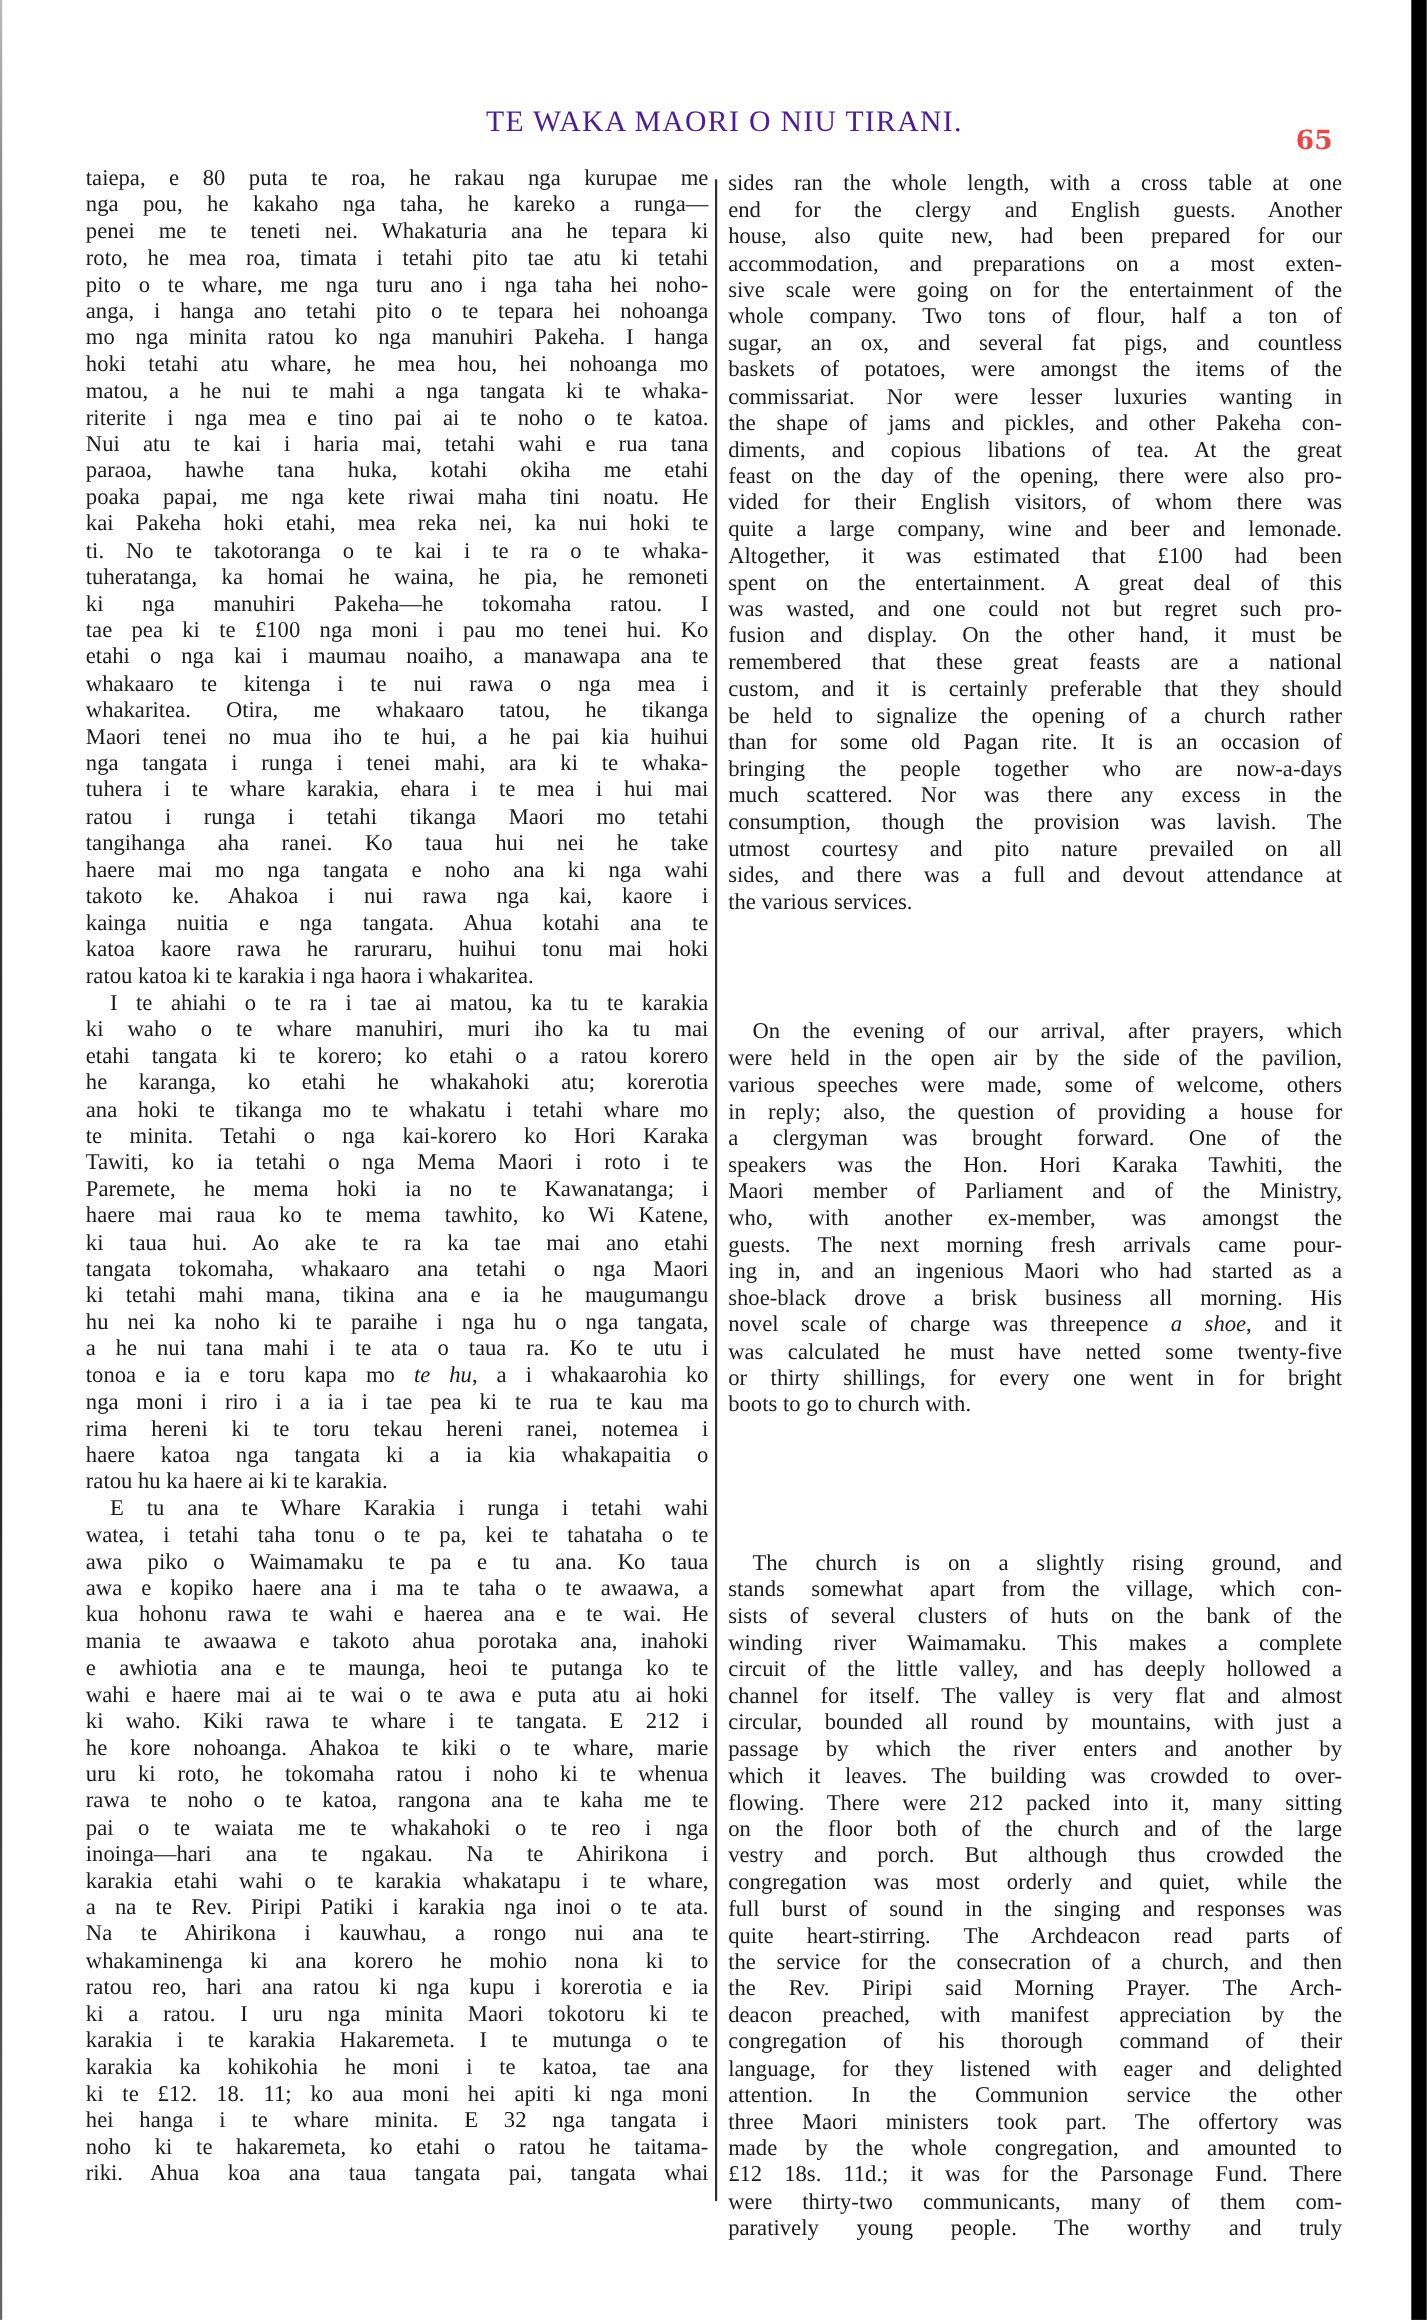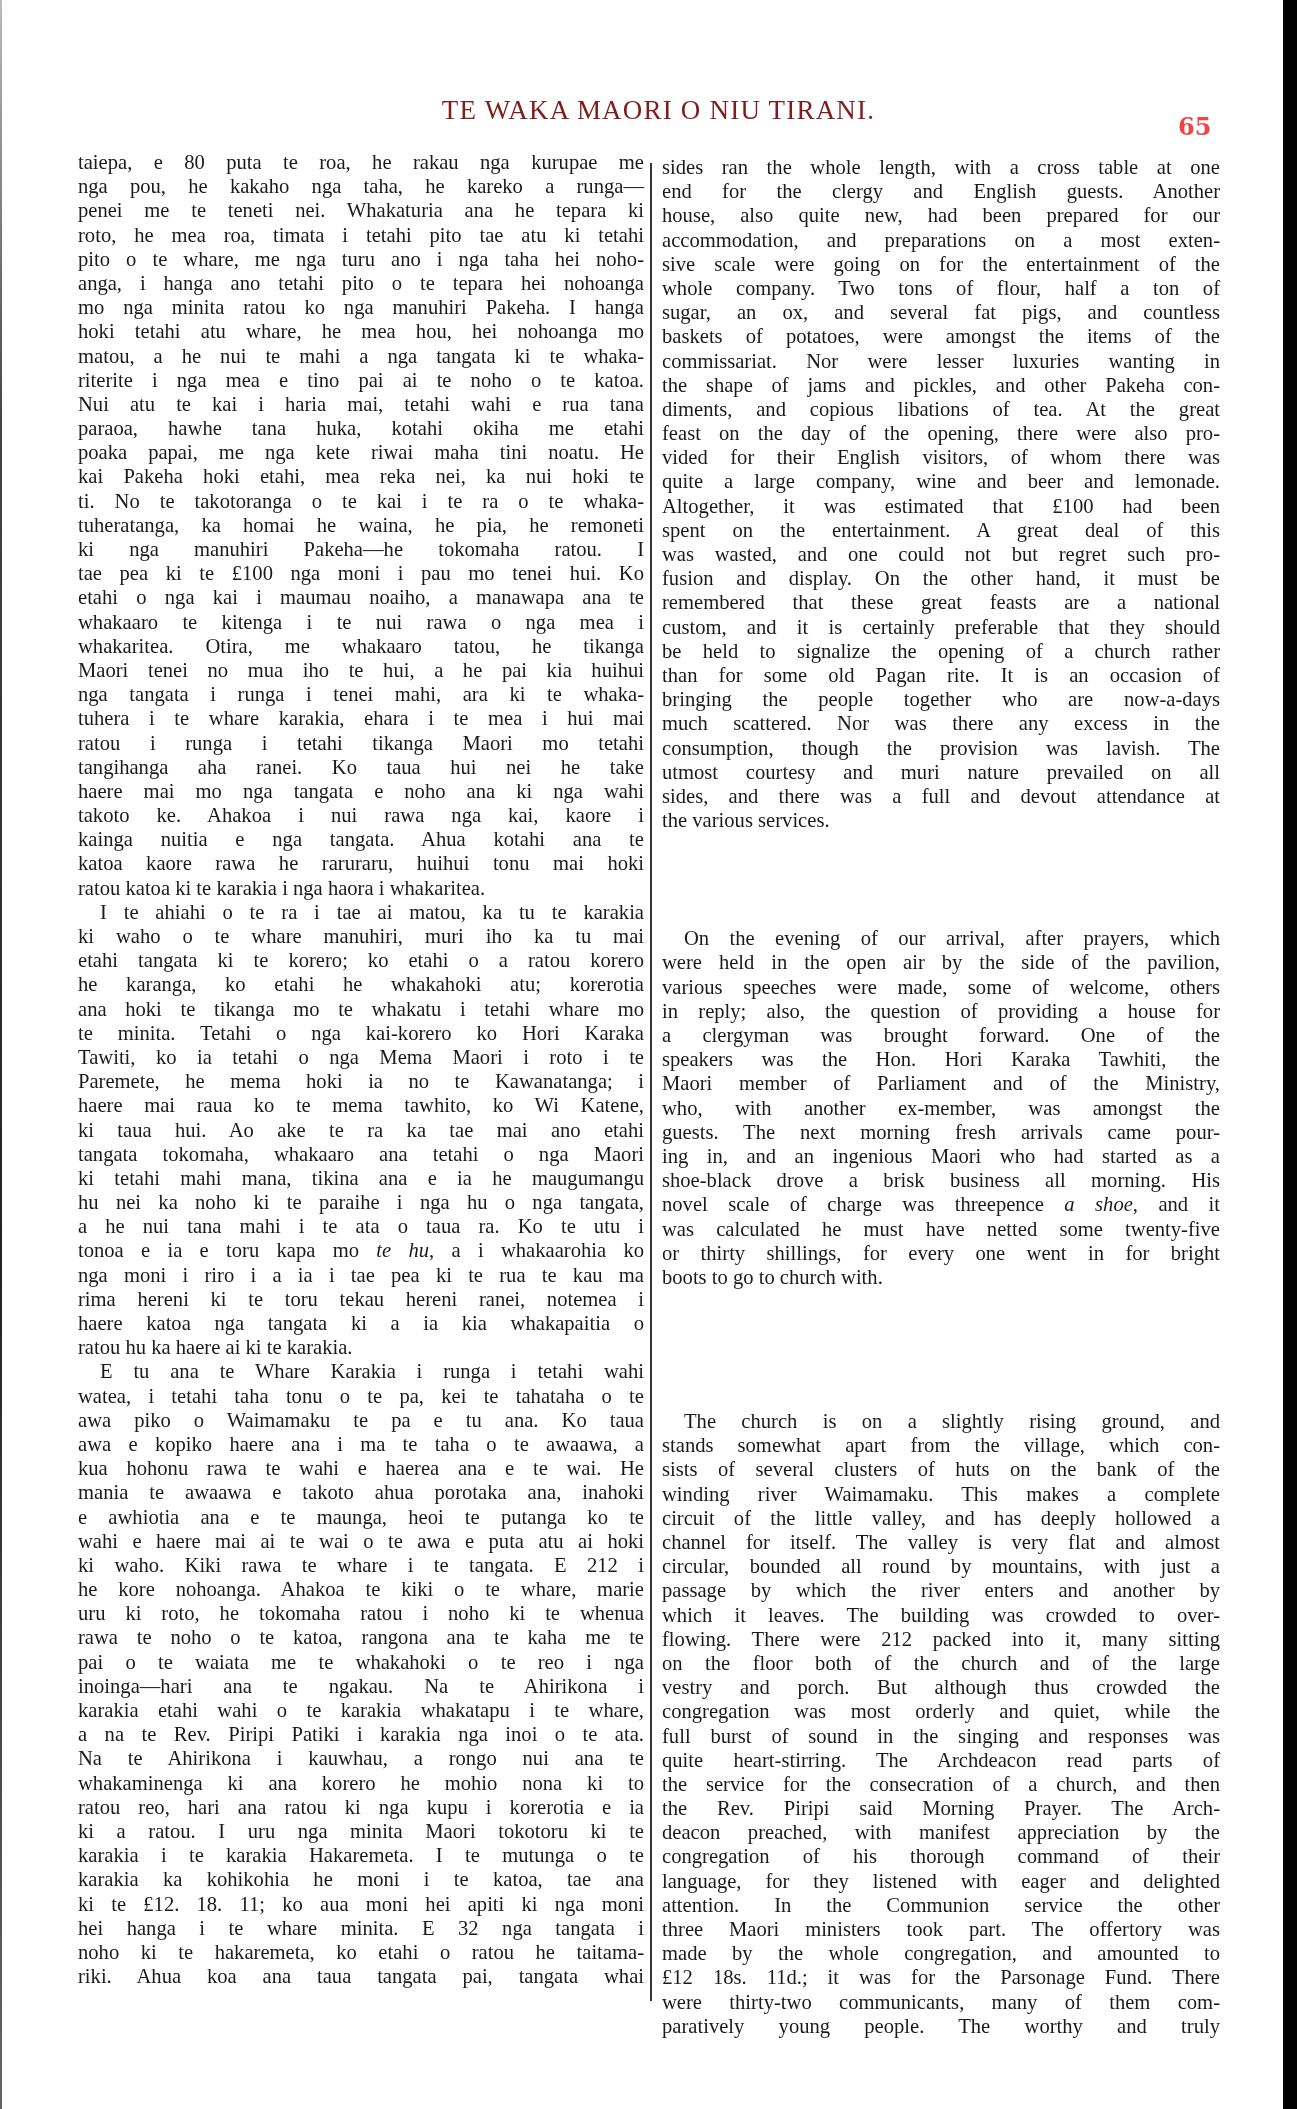--- a/index.html
+++ b/index.html
@@ -1,21 +1,21 @@
 <!DOCTYPE html>
 <html><head>
 <meta charset="utf-8">
 <style>
   html, body { margin: 0; padding: 0; background: #ffffff; }
   body { width: 1297px; height: 2109px; position: relative; overflow: hidden; }
   .page { position: absolute; left: 0; top: 0; width: 1297px; height: 2109px; background: #ffffff; }
   .edge-left { position: absolute; left: 0; top: 0; width: 2px; height: 2109px; background: linear-gradient(#bbb, #444 20%, #222 60%, #666); }
   .edge-right { position: absolute; left: 1283px; top: 0; width: 14px; height: 2109px; background: #000; }
   .running-head { position: absolute; top: 95px; left: 0; width: 1297px; text-align: center;
-    font-family: "Liberation Serif", "DejaVu Serif", serif; font-size: 27px; letter-spacing: 1.2px; color: #7f1d1d; }
+    font-family: "Liberation Serif", "DejaVu Serif", serif; font-size: 27px; letter-spacing: 1.2px; color: #4c1d95; }
   .running-head span.title { position: relative; left: 10px; }
   .page-number { position: absolute; top: 112px; left: 1178px; font-family: "DejaVu Serif", serif; font-weight: bold; font-size: 24px; color: #ef4444; }
   .col { position: absolute; font-family: "Liberation Serif", "DejaVu Serif", serif; font-size: 20.6px; color: #1a1a1a; }
   .col-left { left: 78px; top: 150px; width: 566px; }
   .col-right { left: 662px; top: 155px; width: 558px; }
   .rule { position: absolute; left: 650px; top: 163px; width: 1.5px; height: 1838px; background: #333; }
   .line { display: block; height: 24.2px; line-height: 24.2px; white-space: nowrap; text-align: justify; text-align-last: justify; }
   .line.last { text-align-last: left; }
   .line.indent { padding-left: 22px; }
   .para { display: block; }
@@ -140,21 +140,21 @@
         <span class="line">spent on the entertainment. A great deal of this</span>
         <span class="line">was wasted, and one could not but regret such pro-</span>
         <span class="line">fusion and display. On the other hand, it must be</span>
         <span class="line">remembered that these great feasts are a national</span>
         <span class="line">custom, and it is certainly preferable that they should</span>
         <span class="line">be held to signalize the opening of a church rather</span>
         <span class="line">than for some old Pagan rite. It is an occasion of</span>
         <span class="line">bringing the people together who are now-a-days</span>
         <span class="line">much scattered. Nor was there any excess in the</span>
         <span class="line">consumption, though the provision was lavish. The</span>
-        <span class="line">utmost courtesy and muri nature prevailed on all</span>
+        <span class="line">utmost courtesy and pito nature prevailed on all</span>
         <span class="line">sides, and there was a full and devout attendance at</span>
         <span class="line last">the various services.</span>
       </div>
       <div class="gap-1"></div>
       <div class="para">
         <span class="line indent">On the evening of our arrival, after prayers, which</span>
         <span class="line">were held in the open air by the side of the pavilion,</span>
         <span class="line">various speeches were made, some of welcome, others</span>
         <span class="line">in reply; also, the question of providing a house for</span>
         <span class="line">a clergyman was brought forward. One of the</span>

